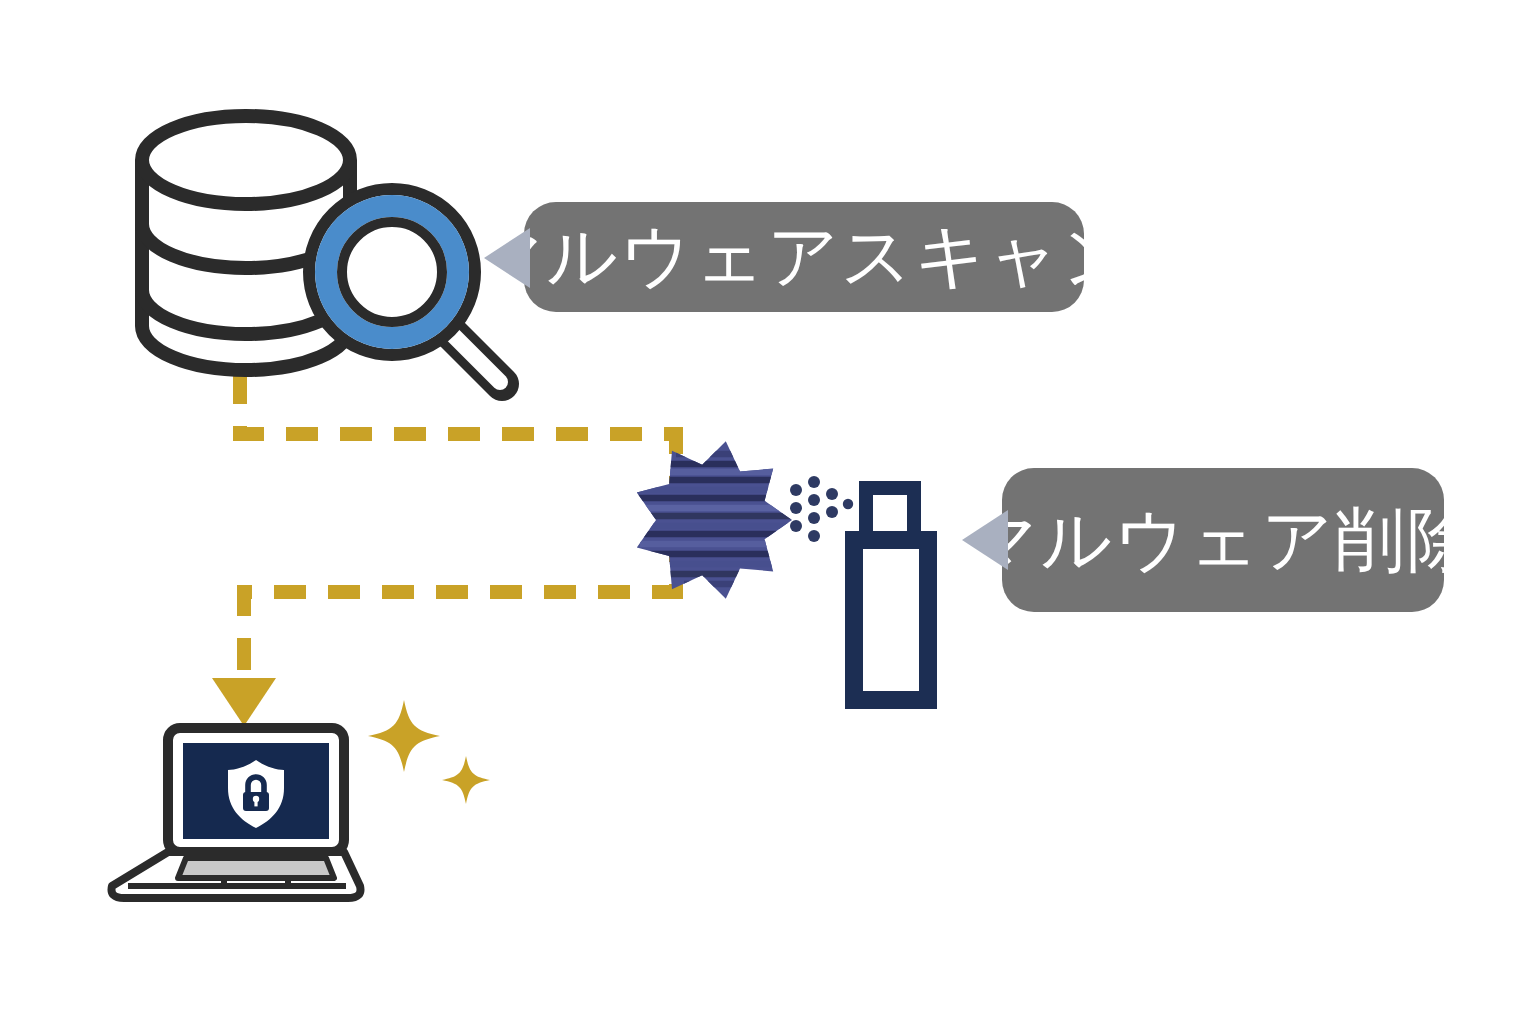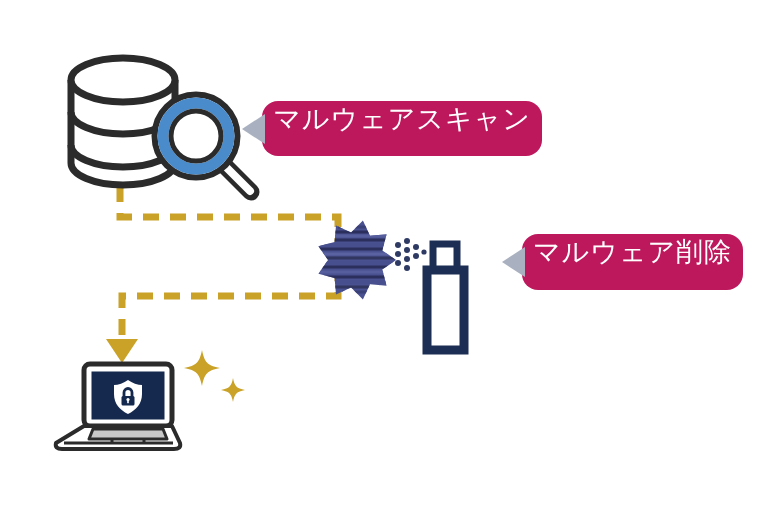--- a/index.html
+++ b/index.html
@@ -2,31 +2,31 @@
 <html><head>
 <meta charset="utf-8">
 <style>
   html,body{margin:0;padding:0;background:#fff;}
   .stage{
     position:relative;width:770px;height:505px;background:#fff;overflow:hidden;
     font-family:"Liberation Sans","DejaVu Sans",sans-serif;
   }
   .stage svg{position:absolute;left:0;top:0;}
   .bubble{
-    position:absolute;background:#be185d;border-radius:16px;
-    display:flex;align-items:flex-start;justify-content:center;
-    color:#fff;font-size:27px;letter-spacing:1px;white-space:nowrap;
+    position:absolute;background:#737373;border-radius:16px;
+    display:flex;align-items:center;justify-content:center;
+    color:#fff;font-size:35px;letter-spacing:1px;white-space:nowrap;
   }
   .bubble::before{
     content:"";position:absolute;left:-20px;top:50%;margin-top:-15px;
     border-top:15px solid transparent;border-bottom:15px solid transparent;
     border-right:23px solid #A9B0C0;
   }
   .bubble-scan{left:262px;top:101px;width:280px;height:55px;}
-  .bubble-remove{left:522px;top:234px;width:221px;height:56px;}
+  .bubble-remove{left:501px;top:234px;width:221px;height:72px;}
   .restore-label{
     position:absolute;left:258px;top:354px;color:#C9A227;
     font-size:29px;font-weight:500;letter-spacing:2px;white-space:nowrap;
   }
 </style>
 </head>
 <body>
 
 <div class="stage">
 

